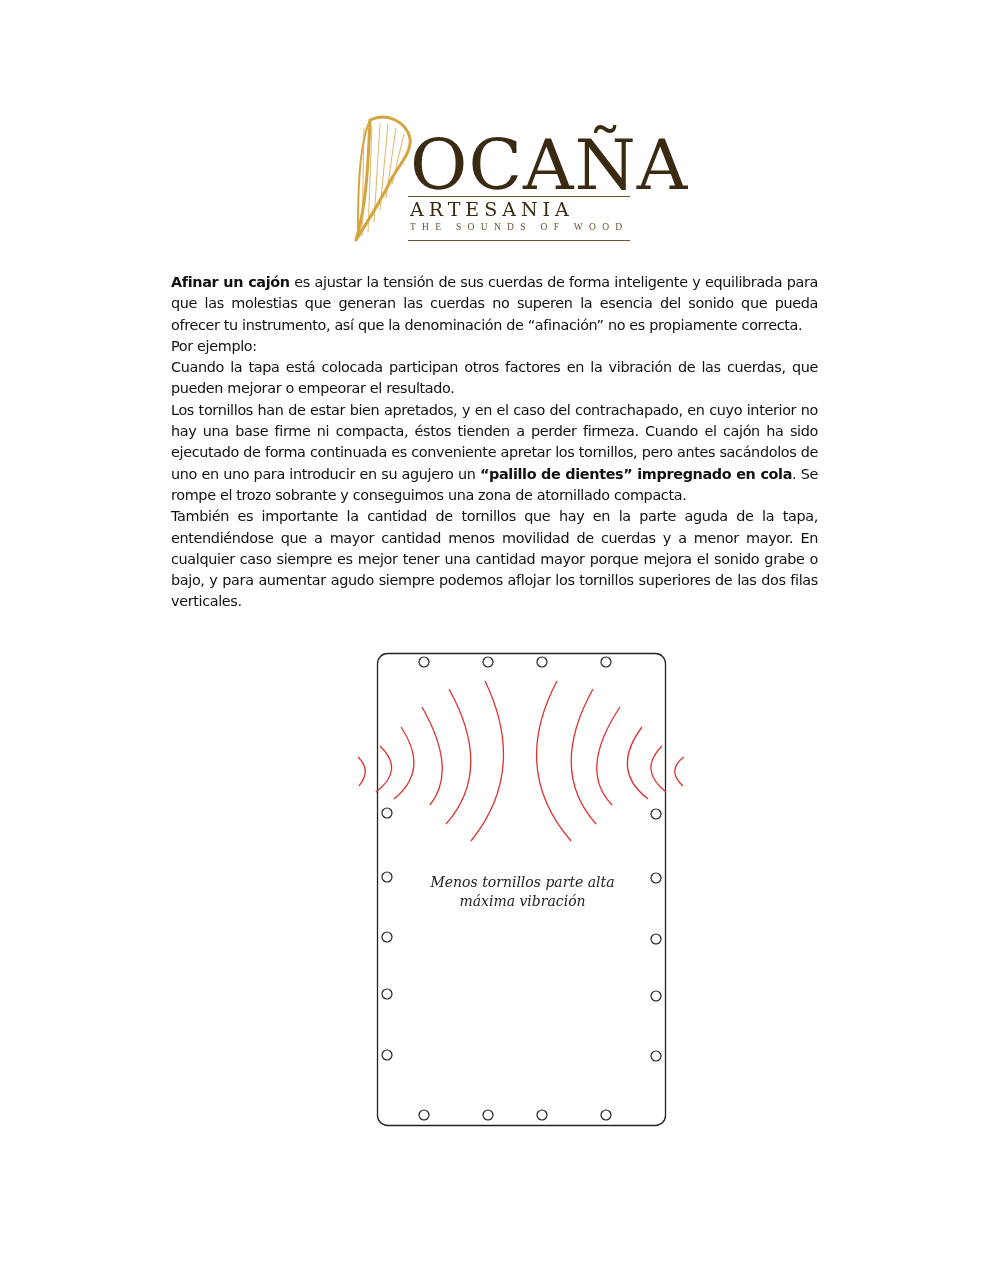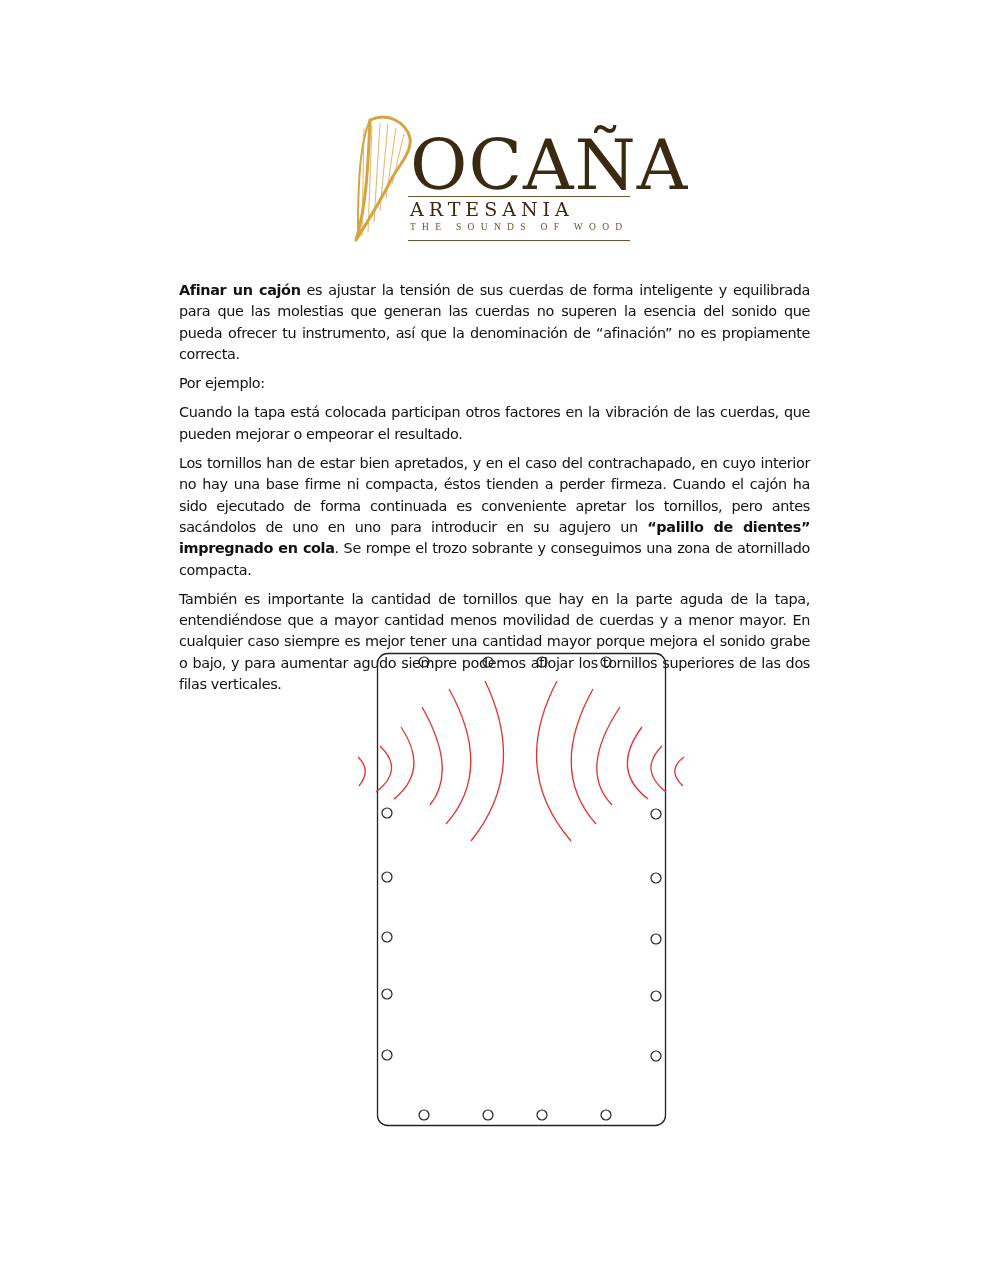--- a/index.html
+++ b/index.html
@@ -4,21 +4,21 @@
 <style>
   html, body { margin: 0; padding: 0; background: #ffffff; }
   body { width: 990px; height: 1280px; position: relative; overflow: hidden; font-family: "DejaVu Sans", sans-serif; color: #111; }
   .logo { position: absolute; left: 348px; top: 108px; width: 290px; height: 140px; }
   .logo svg { display: block; }
   .logo-title { position: absolute; left: 62px; top: 22px; font-family: "DejaVu Serif", serif; font-size: 70px; color: #3a2a12; letter-spacing: 1px; line-height: 1; }
   .logo-sub { position: absolute; left: 62px; top: 92px; font-family: "DejaVu Serif", serif; font-size: 19px; color: #3a2a12; letter-spacing: 5px; line-height: 1; }
   .logo-tag { position: absolute; left: 62px; top: 115px; font-family: Liberation Serif, serif; font-size: 9.5px; color: #6b5330; letter-spacing: 6.3px; line-height: 1; white-space: nowrap; }
   .logo-rule { position: absolute; left: 60px; width: 222px; height: 1px; background: #6b5330; }
   .body-text { position: absolute; left: 171px; top: 272px; width: 647px; font-size: 14.4px; line-height: 21.3px; text-align: justify; font-family: "DejaVu Sans", sans-serif; letter-spacing: -0.35px; }
-  .body-text p { margin: 8px; }
+  .body-text p { margin: 0; }
   .body-text b { font-weight: bold; }
   .diagram { position: absolute; left: 350px; top: 645px; width: 345px; height: 490px; }
   .caption { position: absolute; left: 0; width: 345px; text-align: center; top: 228px; font-family: "DejaVu Serif", serif; font-style: italic; font-size: 14px; line-height: 19px; color: #222; }
 </style>
 </head>
 <body>
 
 <div class="logo">
   <svg width="80" height="140" viewBox="0 0 80 140" style="position:absolute;left:0;top:0;">
     <g fill="none" stroke="#d4a440" stroke-width="3" stroke-linecap="round">
@@ -83,13 +83,17 @@
     </g>
     <g fill="none" stroke="#e03030" stroke-width="1.3">
       <path d="M334 112 Q 316 125 333 141"></path>
       <path d="M312 101 Q 288 125 316 147"></path>
       <path d="M292 82 Q 260 125 298 154"></path>
       <path d="M270 62 Q 228 125 262 160"></path>
       <path d="M243 44 Q 198 125 246 179"></path>
       <path d="M207 36 Q 160 125 221 196"></path>
     </g>
   </svg>
+  <div class="caption">
+    <div>Menos tornillos parte alta</div>
+    <div>máxima vibración</div>
+  </div>
 </div>
 
 </body></html>

